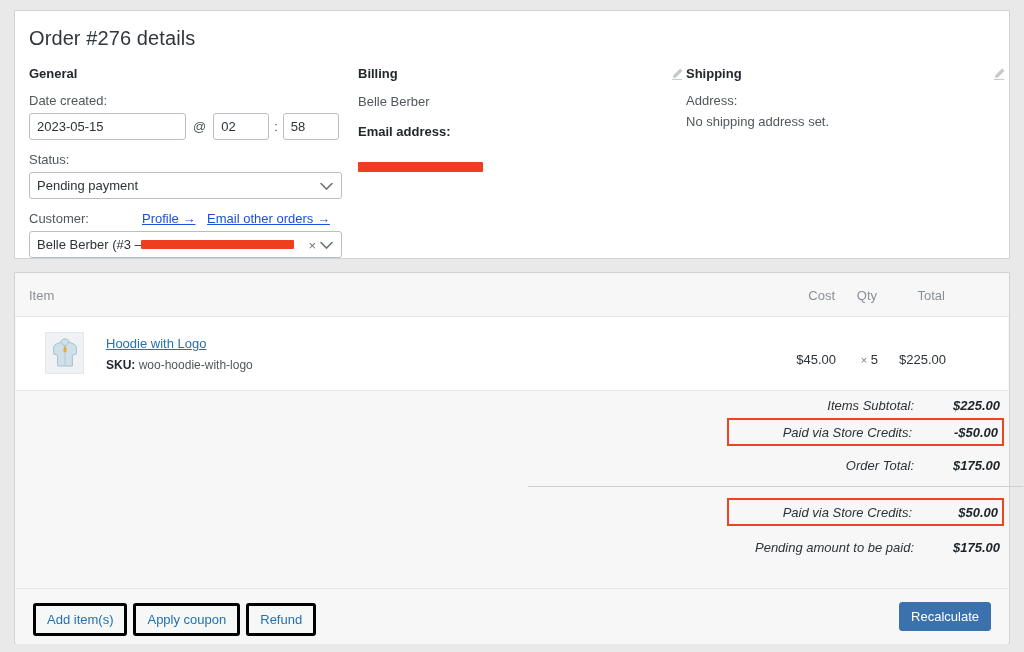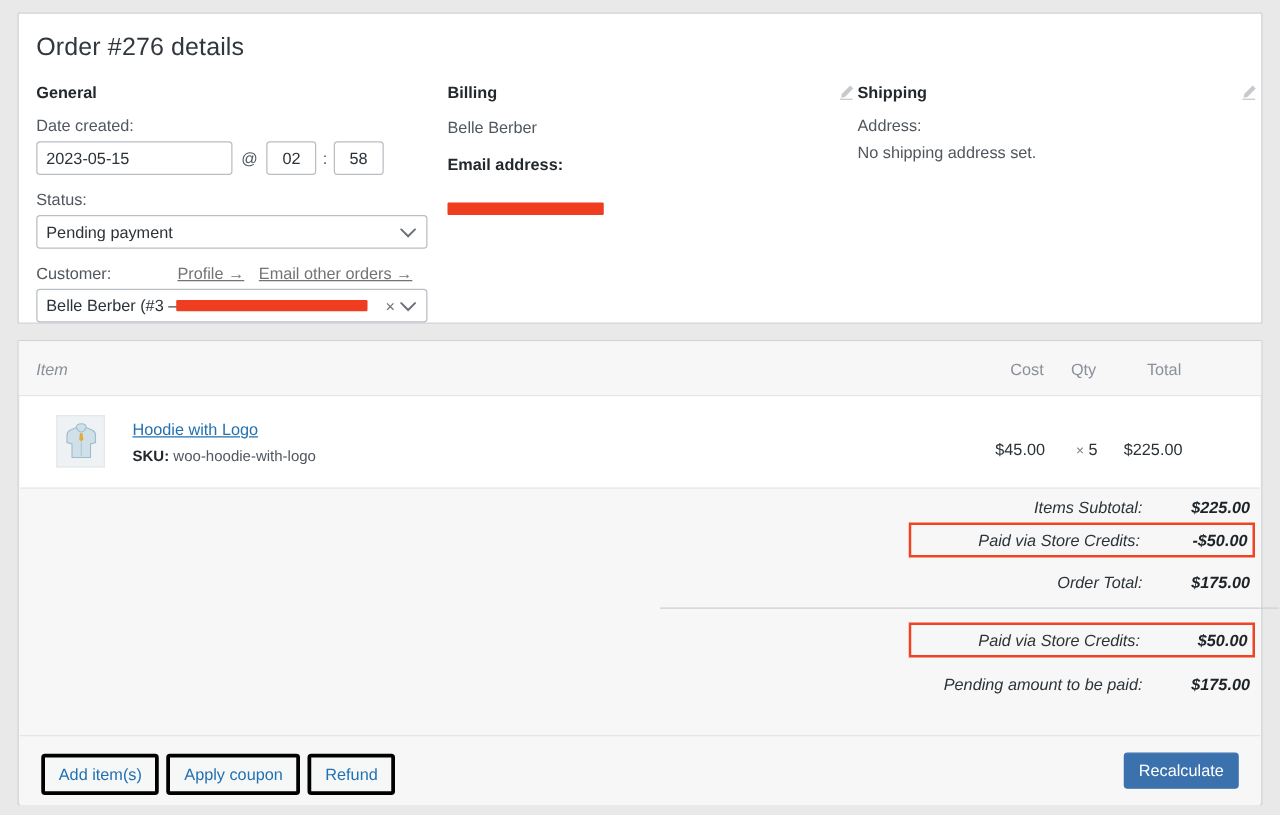--- a/index.html
+++ b/index.html
@@ -110,21 +110,21 @@
     font-family: "Liberation Sans", sans-serif;
     font-size: 13px;
     color: #2c3338;
     padding: 0 7px;
     line-height: 25px;
     display: inline-block;
     vertical-align: middle;
   }
   .date-row { display: flex; align-items: center; margin-bottom: 12px; }
   #date-input { width: 157px; }
-  #hour-input, #minute-input { width: 40px; text-align: center; }
+  #hour-input, #minute-input { width: 56px; text-align: left; }
   .at-sign { margin: 0 7px; color: #50575e; font-size: 13px; }
   .colon-sep { margin: 0 5px; color: #50575e; font-size: 13px; }
 
   .select-wrap {
     position: relative;
     display: block;
   }
   .select-wrap .input { width: 100%; padding-right: 28px; }
   .chev {
     position: absolute;
@@ -149,21 +149,21 @@
   }
 
   .customer-row {
     display: flex;
     align-items: baseline;
     margin-bottom: 4px;
   }
   .customer-row .field-label { margin-bottom: 0; }
   .cust-links { margin-left: 53px; white-space: nowrap; }
   .link {
-    color: #737373;
+    color: #1d4ed8;
     text-decoration: underline;
     font-size: 13px;
     cursor: pointer;
   }
   .cust-links .link + .link { margin-left: 8px; }
 
   
   .redact {
     background: #ef3d20;
     display: inline-block;
@@ -214,21 +214,21 @@
     height: 74px;
     background: #fff;
     border-bottom: 1px solid #e3e5e7;
     box-sizing: border-box;
   }
   .th, .td {
     position: absolute;
     font-size: 13px;
   }
   .th { color: #8a9099; top: 15px; }
-  #th-item { left: 14px; font-style: italic; }
+  #th-item { left: 14px; }
   #th-cost { left: 772px; width: 48px; text-align: right; }
   #th-qty  { left: 828px; width: 34px; text-align: right; }
   #th-total{ left: 878px; width: 52px; text-align: right; }
 
   .item-thumb {
     position: absolute;
     left: 29px;
     top: 15px;
     width: 39px;
     height: 42px;

